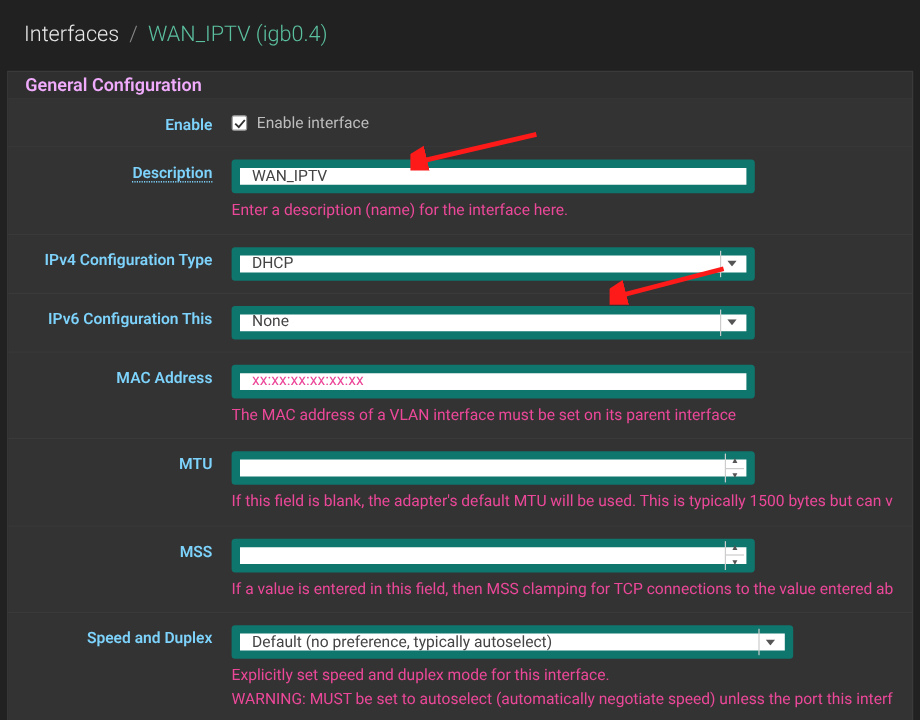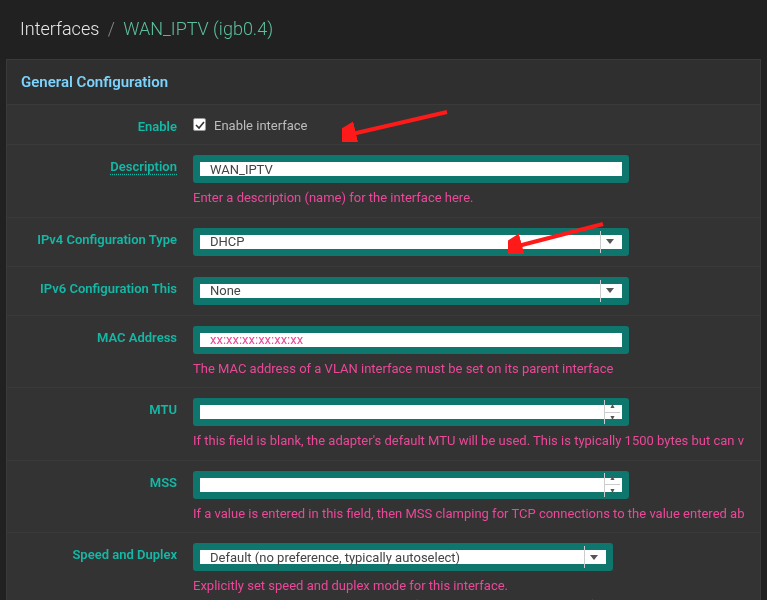--- a/index.html
+++ b/index.html
@@ -31,39 +31,39 @@
 }
 .breadcrumb-current {
   color: #5bc0a0;
 }
 .panel {
   background: #2d2d2d;
   border: 1px solid #3a3a3a;
   margin: 0 6px 0 6px;
 }
 .panel-header {
-  padding: 13px 14px;
+  padding: 2px 14px;
   font-size: 15px;
   font-weight: 600;
-  color: #7dd3fc;
+  color: #f0abfc;
   border-bottom: 1px solid #3a3a3a;
   background: #2f2f2f;
 }
 .form-row {
   display: flex;
   border-bottom: 1px solid #3a3a3a;
   padding: 10px 12px 10px 0;
   background: #333333;
 }
 .form-label {
   width: 186px;
   text-align: right;
   padding-right: 16px;
   padding-top: 4px;
-  color: #14b8a6;
+  color: #7dd3fc;
   font-size: 13px;
   font-weight: 600;
   flex-shrink: 0;
 }
 .form-label.has-help {
   text-decoration: underline dotted;
   text-underline-offset: 3px;
 }
 .form-body {
   flex: 1;
@@ -253,21 +253,21 @@
           <div class="stepper-btn">▼</div>
         </div>
       </div>
       <div class="help-text">If a value is entered in this field, then MSS clamping for TCP connections to the value entered ab</div>
     </div>
   </div>
 
   <div class="form-row" style="border-bottom:none;">
     <div class="form-label">Speed and Duplex</div>
     <div class="form-body">
-      <div class="select-input" style="width:420px;">
+      <div class="select-input" style="width:468px;">
         <span>Default (no preference, typically autoselect)</span>
         <span class="select-caret">
           <svg width="8" height="5" viewBox="0 0 8 5">
               <path d="M0 0 L4 5 L8 0 Z" fill="#555"></path>
             </svg>
         </span>
       </div>
       <div class="help-text">Explicitly set speed and duplex mode for this interface.</div>
       <div class="help-text" style="margin-top:2px;">WARNING: MUST be set to autoselect (automatically negotiate speed) unless the port this interf</div>
     </div>

